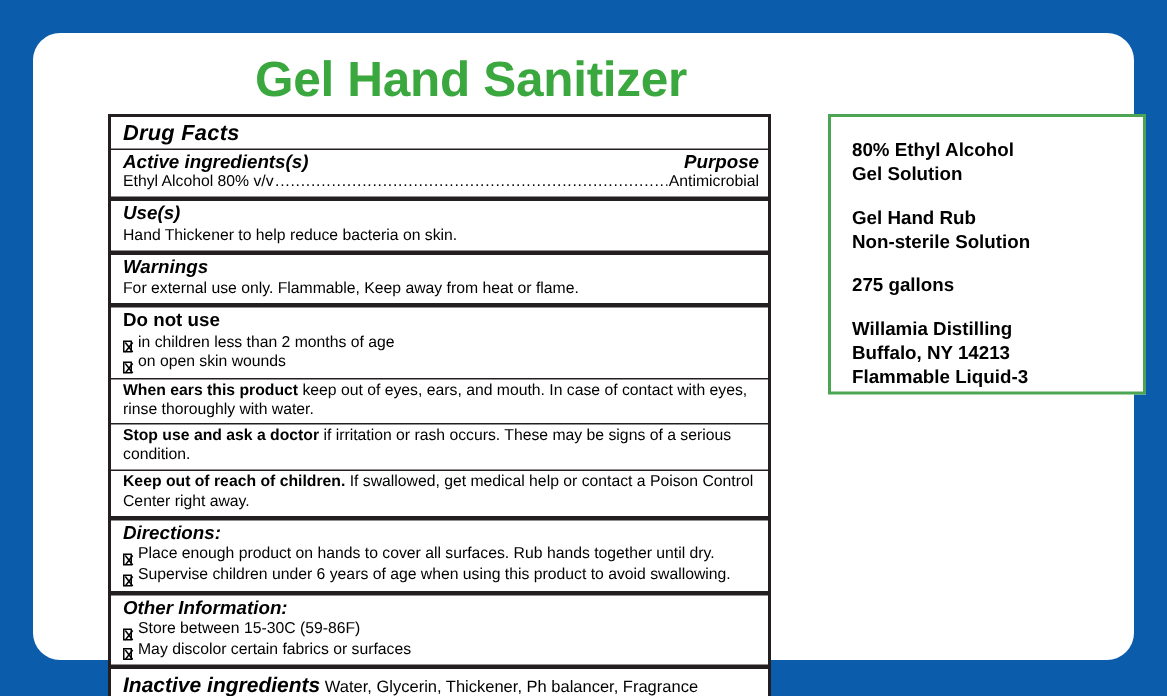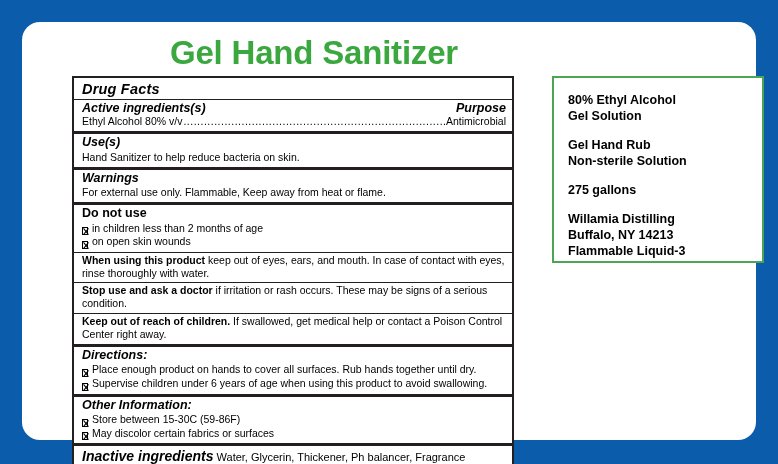--- a/index.html
+++ b/index.html
@@ -195,42 +195,42 @@
       </div>
       <div class="dot-row">
         <span>Ethyl Alcohol 80% v/v</span>
         <span class="dot-leader">...................................................................................................</span>
         <span>Antimicrobial</span>
       </div>
     </div>
 
     <div class="df-block sep-thick">
       <div class="df-sec-head">Use(s)</div>
-      <div class="df-text">Hand Sanitizer to help reduce bacteria on skin.</div>
+      <div class="df-text">Hand Thickener to help reduce bacteria on skin.</div>
     </div>
 
     <div class="df-block sep-thick">
       <div class="df-sec-head">Warnings</div>
       <div class="df-text bold">For external use only. Flammable, Keep away from heat or flame.</div>
     </div>
 
     <div class="df-block sep-thick">
       <div class="df-sec-head upright">Do not use</div>
       <div class="bullet-line">
         <span class="tofu"></span>
         <span>in children less than 2 months of age</span>
       </div>
       <div class="bullet-line">
         <span class="tofu"></span>
         <span>on open skin wounds</span>
       </div>
     </div>
 
     <div class="df-block sep-thin">
-      <div class="df-text"><span class="df-lead">When using this product</span><span> keep out of eyes, ears, and mouth. In case of contact with eyes, rinse thoroughly with water.</span></div>
+      <div class="df-text"><span class="df-lead">When ears this product</span><span> keep out of eyes, ears, and mouth. In case of contact with eyes, rinse thoroughly with water.</span></div>
     </div>
 
     <div class="df-block sep-thin">
       <div class="df-text"><span class="df-lead">Stop use and ask a doctor</span><span> if irritation or rash occurs. These may be signs of a serious condition.</span></div>
     </div>
 
     <div class="df-block sep-thin">
       <div class="df-text"><span class="df-lead">Keep out of reach of children.</span><span> If swallowed, get medical help or contact a Poison Control Center right away.</span></div>
     </div>
 

